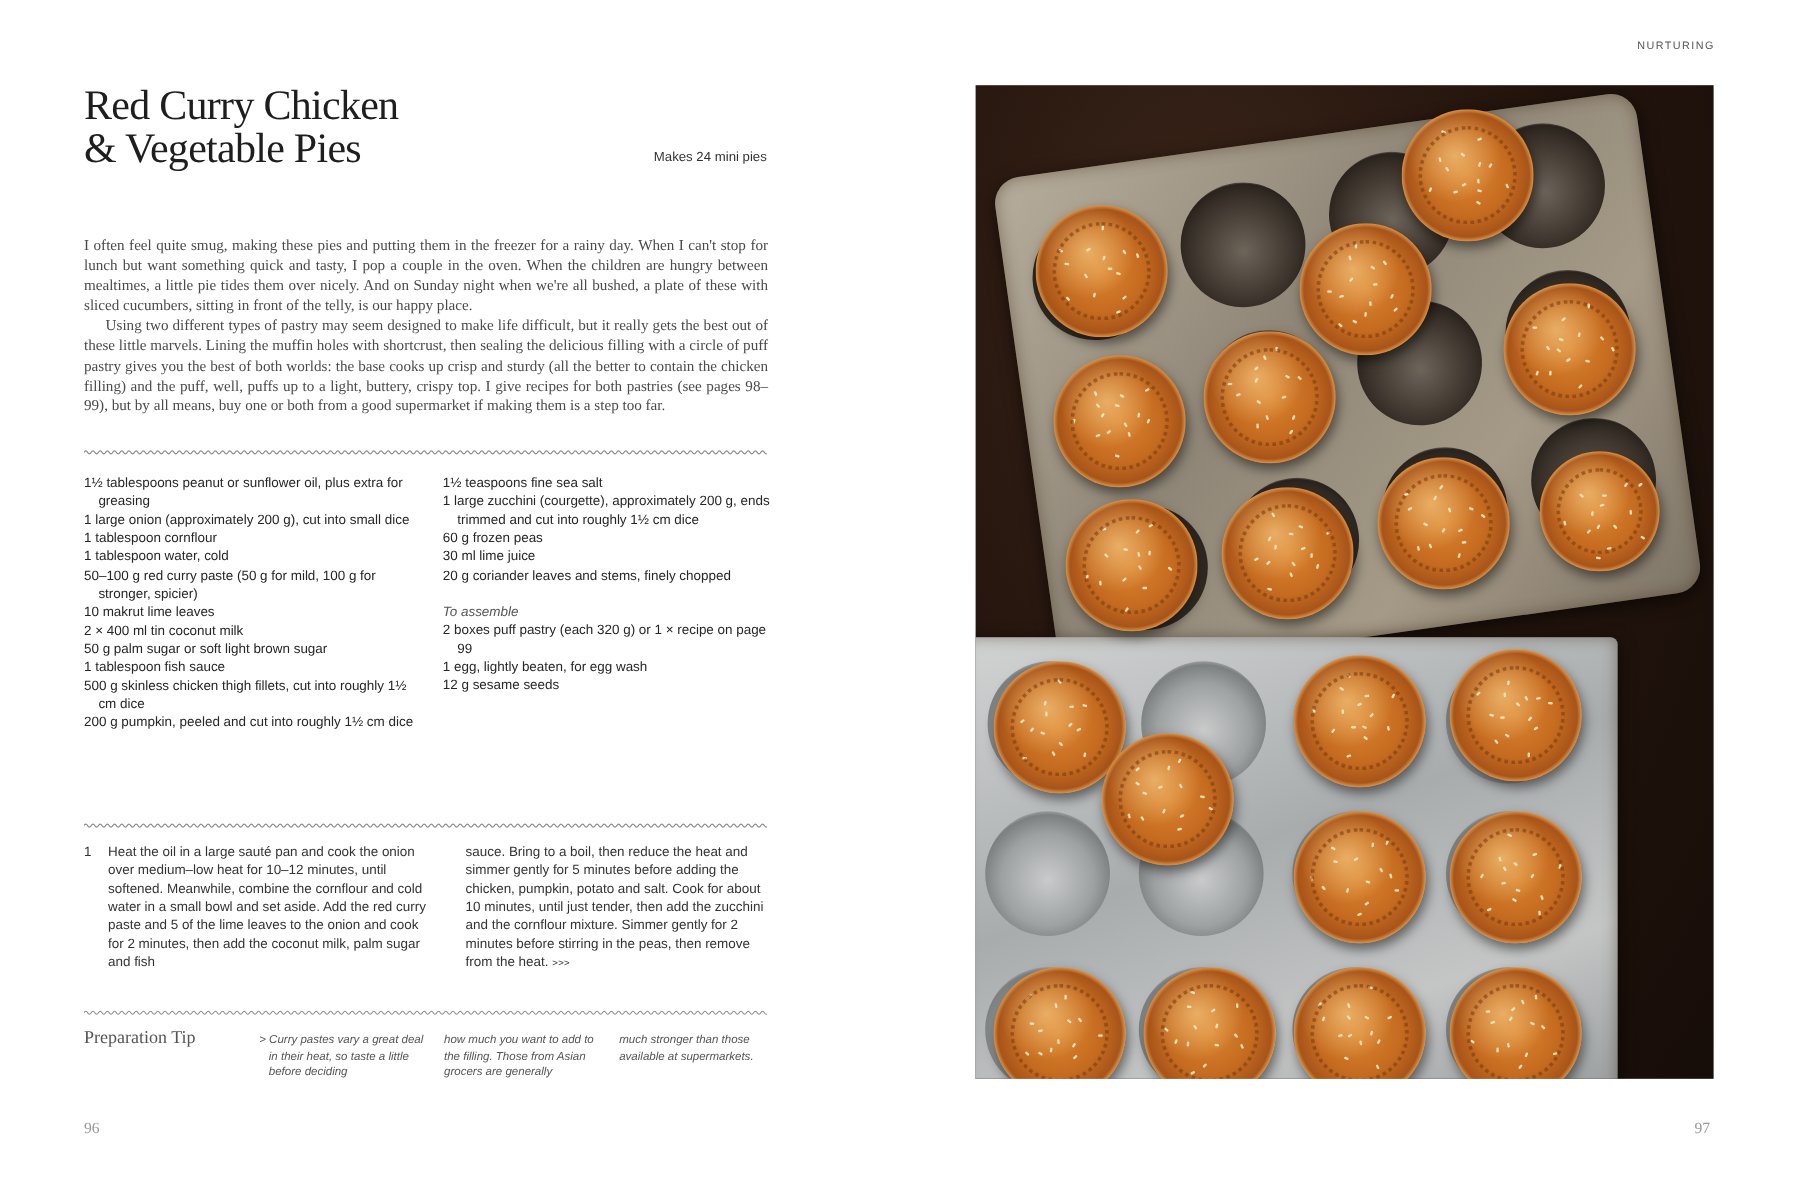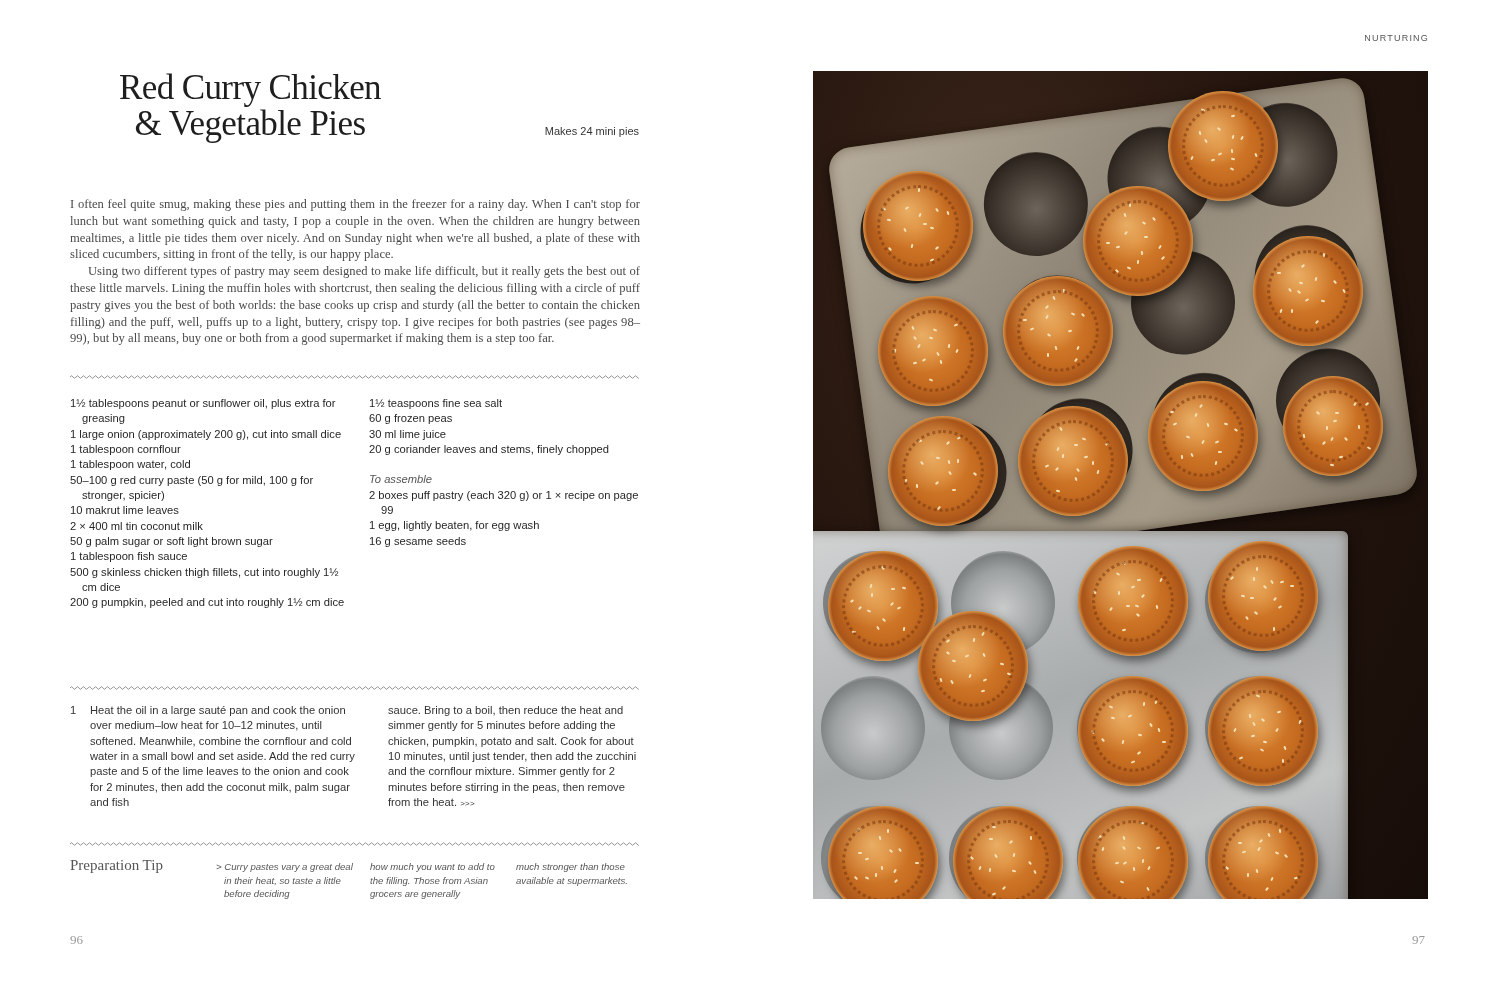--- a/index.html
+++ b/index.html
@@ -11,21 +11,20 @@
 
   .section-label {
     position: absolute; left: 1340px; top: 33px; width: 89px; text-align: right;
     font-size: 9px; letter-spacing: 1.2px; color: #555;
   }
 
   .title {
     position: absolute; left: 70px; top: 70px; width: 360px;
     font-size: 35px; line-height: 36px; font-weight: 400; color: #1e1e1e;
     letter-spacing: -0.6px;
-    text-align: center;
   }
   .title span { display: block; }
 
   .yield {
     position: absolute; left: 500px; top: 125px; width: 139px; text-align: right;
     font-size: 11px; color: #333;
   }
 
   .intro {
     position: absolute; left: 70px; top: 196px; width: 570px;
@@ -144,27 +143,28 @@
   <div class="ing">10 makrut lime leaves</div>
   <div class="ing">2 × 400 ml tin coconut milk</div>
   <div class="ing">50 g palm sugar or soft light brown sugar</div>
   <div class="ing">1 tablespoon fish sauce</div>
   <div class="ing">500 g skinless chicken thigh fillets, cut into roughly 1½ cm dice</div>
   <div class="ing">200 g pumpkin, peeled and cut into roughly 1½ cm dice</div>
 </div>
 
 <div class="ingredients col2 sans">
   <div class="ing">1½ teaspoons fine sea salt</div>
+  <div class="ing">1 large zucchini (courgette), approximately 200 g, ends trimmed and cut into roughly 1½ cm dice</div>
   <div class="ing">60 g frozen peas</div>
   <div class="ing">30 ml lime juice</div>
   <div class="ing">20 g coriander leaves and stems, finely chopped</div>
   <div class="ing-heading">To assemble</div>
   <div class="ing">2 boxes puff pastry (each 320 g) or 1 × recipe on page 99</div>
   <div class="ing">1 egg, lightly beaten, for egg wash</div>
-  <div class="ing">16 g sesame seeds</div>
+  <div class="ing">12 g sesame seeds</div>
 </div>
 
 <div class="wave" style="top:684px;">
   <svg width="569" height="8" viewBox="0 0 569 8">
       <path d="M0 4 Q1.5 1.5 3 4 T6 4 Q7.5 1.5 9 4 T12 4 Q13.5 1.5 15 4 T18 4 Q19.5 1.5 21 4 T24 4 Q25.5 1.5 27 4 T30 4 Q31.5 1.5 33 4 T36 4 Q37.5 1.5 39 4 T42 4 Q43.5 1.5 45 4 T48 4 Q49.5 1.5 51 4 T54 4 Q55.5 1.5 57 4 T60 4 Q61.5 1.5 63 4 T66 4 Q67.5 1.5 69 4 T72 4 Q73.5 1.5 75 4 T78 4 Q79.5 1.5 81 4 T84 4 Q85.5 1.5 87 4 T90 4 Q91.5 1.5 93 4 T96 4 Q97.5 1.5 99 4 T102 4 Q103.5 1.5 105 4 T108 4 Q109.5 1.5 111 4 T114 4 Q115.5 1.5 117 4 T120 4 Q121.5 1.5 123 4 T126 4 Q127.5 1.5 129 4 T132 4 Q133.5 1.5 135 4 T138 4 Q139.5 1.5 141 4 T144 4 Q145.5 1.5 147 4 T150 4 Q151.5 1.5 153 4 T156 4 Q157.5 1.5 159 4 T162 4 Q163.5 1.5 165 4 T168 4 Q169.5 1.5 171 4 T174 4 Q175.5 1.5 177 4 T180 4 Q181.5 1.5 183 4 T186 4 Q187.5 1.5 189 4 T192 4 Q193.5 1.5 195 4 T198 4 Q199.5 1.5 201 4 T204 4 Q205.5 1.5 207 4 T210 4 Q211.5 1.5 213 4 T216 4 Q217.5 1.5 219 4 T222 4 Q223.5 1.5 225 4 T228 4 Q229.5 1.5 231 4 T234 4 Q235.5 1.5 237 4 T240 4 Q241.5 1.5 243 4 T246 4 Q247.5 1.5 249 4 T252 4 Q253.5 1.5 255 4 T258 4 Q259.5 1.5 261 4 T264 4 Q265.5 1.5 267 4 T270 4 Q271.5 1.5 273 4 T276 4 Q277.5 1.5 279 4 T282 4 Q283.5 1.5 285 4 T288 4 Q289.5 1.5 291 4 T294 4 Q295.5 1.5 297 4 T300 4 Q301.5 1.5 303 4 T306 4 Q307.5 1.5 309 4 T312 4 Q313.5 1.5 315 4 T318 4 Q319.5 1.5 321 4 T324 4 Q325.5 1.5 327 4 T330 4 Q331.5 1.5 333 4 T336 4 Q337.5 1.5 339 4 T342 4 Q343.5 1.5 345 4 T348 4 Q349.5 1.5 351 4 T354 4 Q355.5 1.5 357 4 T360 4 Q361.5 1.5 363 4 T366 4 Q367.5 1.5 369 4 T372 4 Q373.5 1.5 375 4 T378 4 Q379.5 1.5 381 4 T384 4 Q385.5 1.5 387 4 T390 4 Q391.5 1.5 393 4 T396 4 Q397.5 1.5 399 4 T402 4 Q403.5 1.5 405 4 T408 4 Q409.5 1.5 411 4 T414 4 Q415.5 1.5 417 4 T420 4 Q421.5 1.5 423 4 T426 4 Q427.5 1.5 429 4 T432 4 Q433.5 1.5 435 4 T438 4 Q439.5 1.5 441 4 T444 4 Q445.5 1.5 447 4 T450 4 Q451.5 1.5 453 4 T456 4 Q457.5 1.5 459 4 T462 4 Q463.5 1.5 465 4 T468 4 Q469.5 1.5 471 4 T474 4 Q475.5 1.5 477 4 T480 4 Q481.5 1.5 483 4 T486 4 Q487.5 1.5 489 4 T492 4 Q493.5 1.5 495 4 T498 4 Q499.5 1.5 501 4 T504 4 Q505.5 1.5 507 4 T510 4 Q511.5 1.5 513 4 T516 4 Q517.5 1.5 519 4 T522 4 Q523.5 1.5 525 4 T528 4 Q529.5 1.5 531 4 T534 4 Q535.5 1.5 537 4 T540 4 Q541.5 1.5 543 4 T546 4 Q547.5 1.5 549 4 T552 4 Q553.5 1.5 555 4 T558 4 Q559.5 1.5 561 4 T564 4 Q565.5 1.5 567 4 T570 4" stroke="#8a8a8a" stroke-width="0.9" fill="none"></path>
     </svg>
 </div>
 
 <div class="method col1 sans">
   <span class="step-num">1</span>

